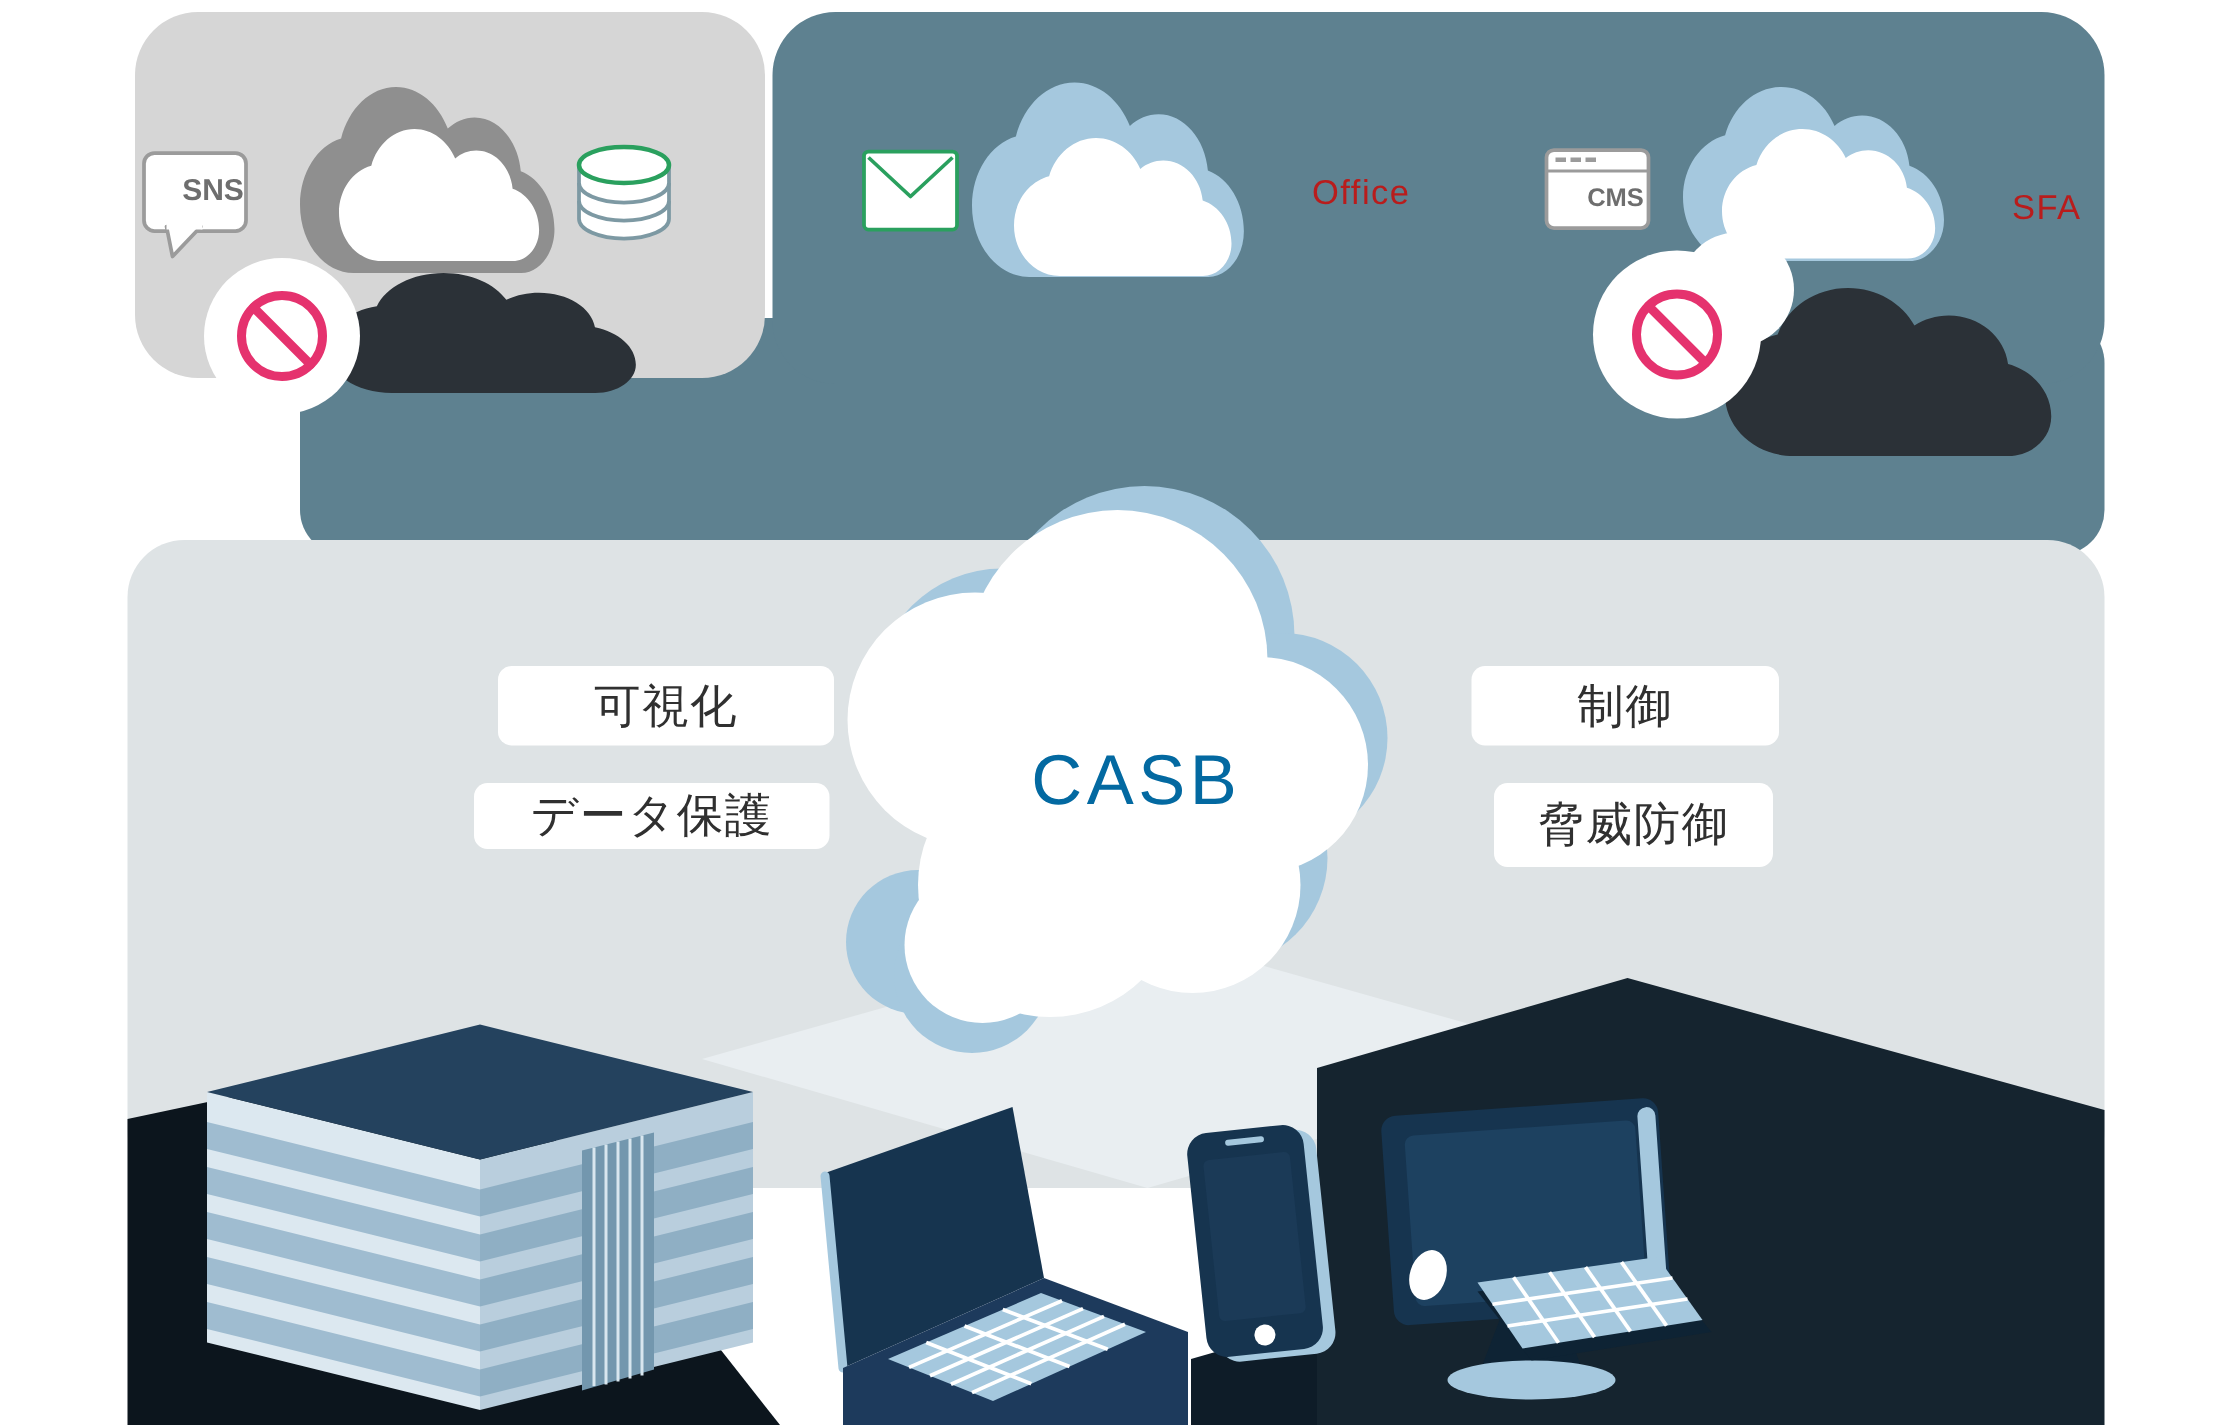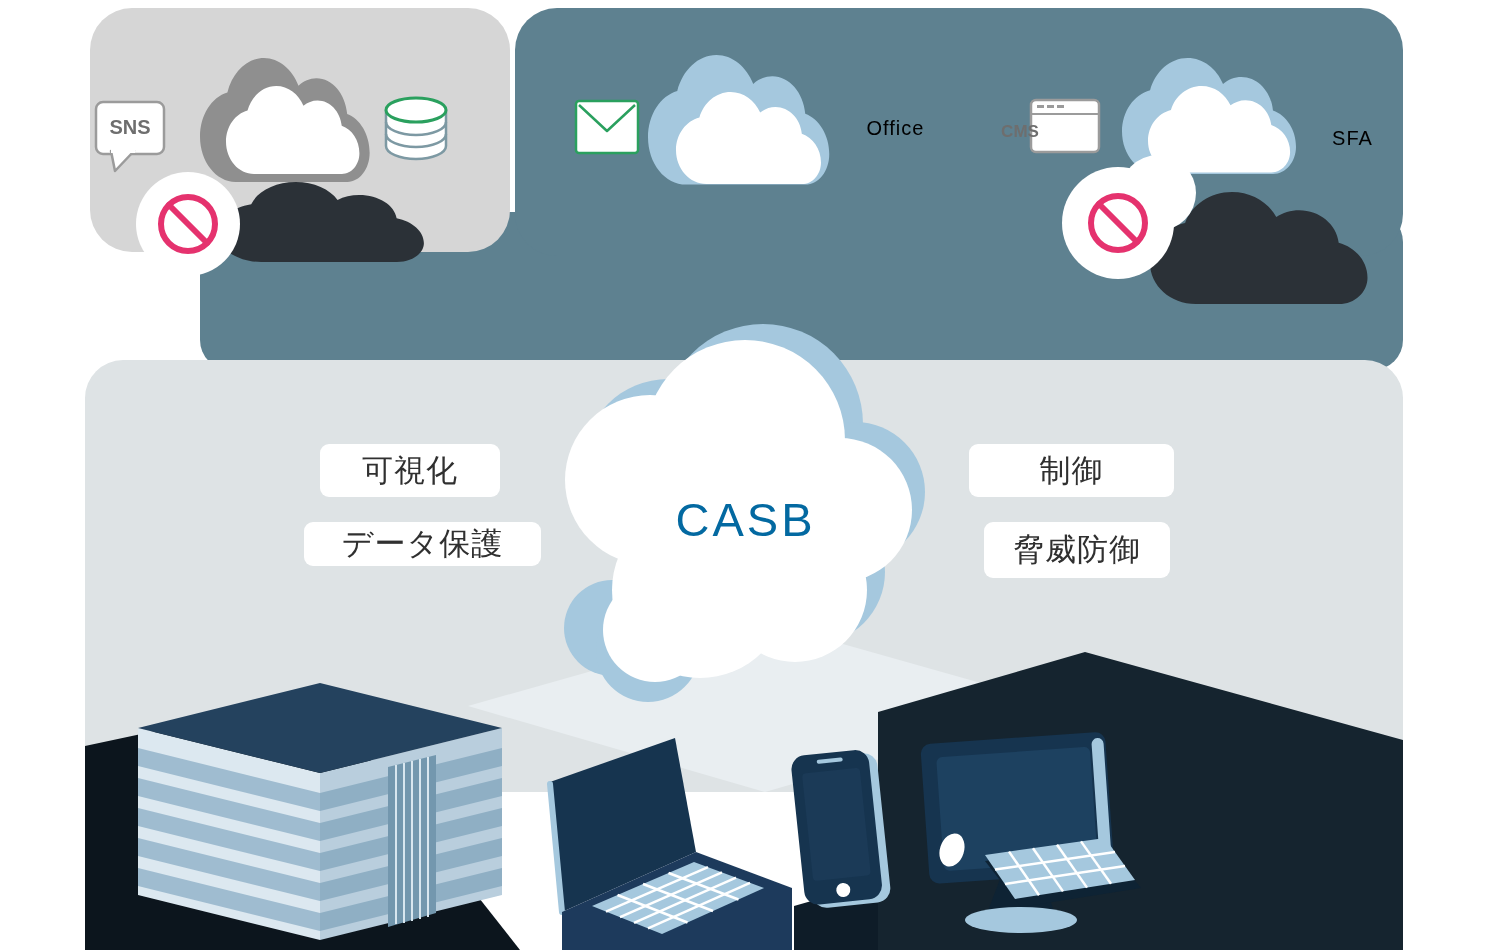--- a/index.html
+++ b/index.html
@@ -2,23 +2,23 @@
 <html><head>
 <meta charset="utf-8">
 <title>CASB</title>
 <style>
   html,body{margin:0;padding:0;background:#ffffff;}
   .stage{
     position:relative;width:1487px;height:950px;overflow:hidden;background:#ffffff;
     font-family:"Liberation Sans","DejaVu Sans",sans-serif;
   }
   .stage > svg{position:absolute;left:0;top:0;}
-  .overlay{position:absolute;display:flex;align-items:center;justify-content:center;white-space:nowrap;}
+  .overlay{position:absolute;display:flex;align-items:center;justify-content:center;white-space:nowrap;margin-left:12px;}
   .chip{background:#ffffff;border-radius:9px;color:#303030;font-size:31px;font-weight:500;letter-spacing:1px;}
-  .svc-label{color:#000000;font-size:20px;font-weight:400;letter-spacing:1px;}
+  .svc-label{color:#b91c1c;font-size:23px;font-weight:400;letter-spacing:1px;}
   .icon-label{color:#6e6e6e;font-weight:600;}
   .casb-label{font-size:47px;color:#0369a1;letter-spacing:3px;font-weight:500;}
 </style>
 </head>
 <body>
 
 <div class="stage">
 
   <svg width="1487" height="950" viewBox="0 0 1487 950" xmlns="http://www.w3.org/2000/svg">
     <defs>
@@ -171,27 +171,27 @@
         <line x1="1057" y1="844.8" x2="1087" y2="887.6"></line>
         <line x1="1081" y1="841.4" x2="1111" y2="883.8"></line>
       </g>
     </g>
   </svg>
 
   <div class="overlay icon-label" style="left:96px;top:102px;width:68px;height:50px;font-size:20px;">SNS</div>
 
   <div class="overlay svc-label" style="left:848px;top:113px;width:95px;height:30px;">Office</div>
 
-  <div class="overlay icon-label" style="left:986px;top:112px;width:68px;height:40px;font-size:17px;">CMS</div>
+  <div class="overlay icon-label" style="left:1031px;top:112px;width:68px;height:40px;font-size:17px;">CMS</div>
 
   <div class="overlay svc-label" style="left:1315px;top:123px;width:75px;height:30px;">SFA</div>
 
   <div class="overlay casb-label" style="left:643px;top:488px;width:205px;height:62px;">CASB</div>
 
-  <div class="overlay chip" style="left:320px;top:444px;width:180px;height:53px;">可視化</div>
+  <div class="overlay chip" style="left:320px;top:444px;width:224px;height:53px;">可視化</div>
 
   <div class="overlay chip" style="left:304px;top:522px;width:237px;height:44px;">データ保護</div>
 
   <div class="overlay chip" style="left:969px;top:444px;width:205px;height:53px;">制御</div>
 
   <div class="overlay chip" style="left:984px;top:522px;width:186px;height:56px;">脅威防御</div>
 
 </div>
 
 </body></html>

